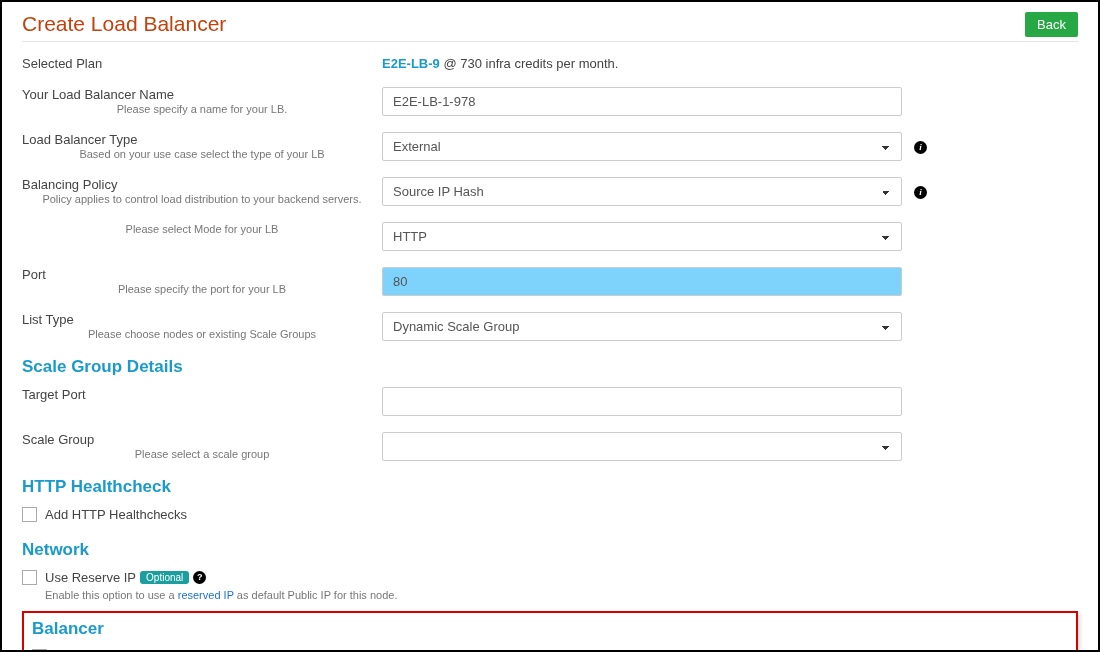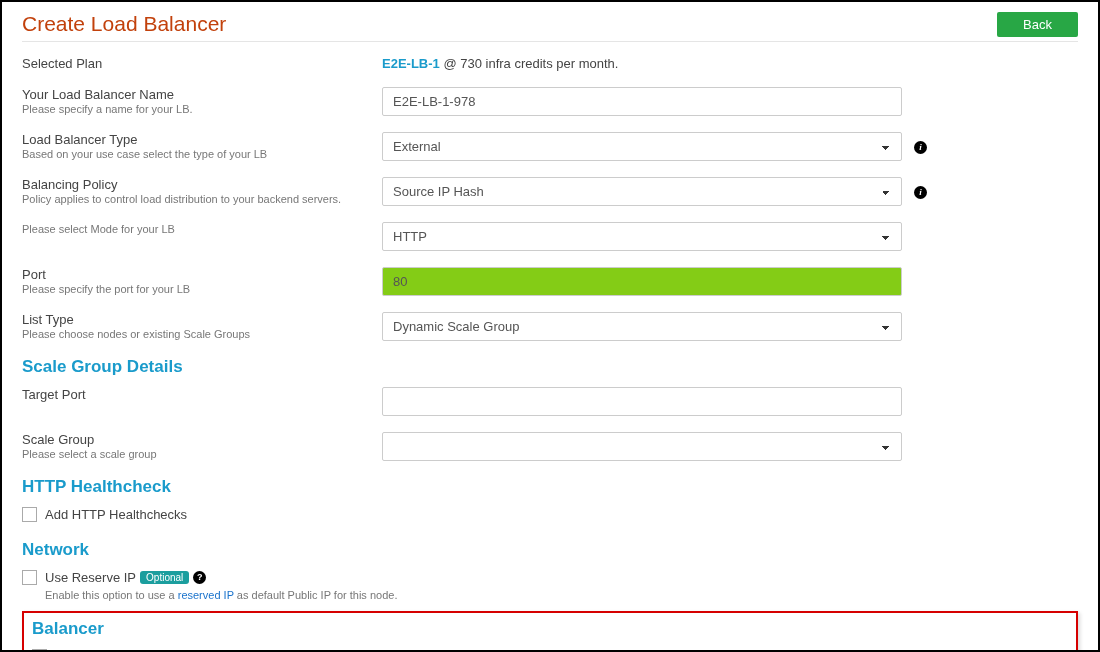--- a/index.html
+++ b/index.html
@@ -25,21 +25,21 @@
 }
 .page-title {
   color: #c2410c;
   font-size: 21px;
   font-weight: 400;
 }
 .back-btn {
   background: #28a745;
   color: #fff;
   border: none;
-  padding: 5px 26px;
+  padding: 5px 12px;
   font-size: 13px;
   cursor: pointer;
   border-radius: 2px;
 }
 .form-rows { }
 .form-row {
   display: flex;
   align-items: flex-start;
   margin-bottom: 16px;
 }
@@ -48,20 +48,21 @@
   flex-shrink: 0;
 }
 .label-col .label-main {
   color: #444;
   font-size: 13px;
 }
 .label-col .label-sub {
   color: #777;
   font-size: 11px;
   margin-top: 1px;
+  text-align: center;
 }
 .field-col {
   width: 520px;
   flex-shrink: 0;
 }
 .info-col {
   width: 30px;
   padding-left: 12px;
   padding-top: 6px;
 }
@@ -85,21 +86,21 @@
   width: 100%;
   padding: 6px 10px;
   border: 1px solid #ccc;
   border-radius: 2px;
   font-size: 13px;
   color: #555;
   background: #fff;
   font-family: inherit;
 }
 input[type="text"].text-input[readonly] {
-  background: #84cc16;
+  background: #7dd3fc;
   color: #555;
 }
 select.select-input {
   appearance: none;
   -webkit-appearance: none;
   background-image: linear-gradient(45deg, transparent 50%, #333 50%), linear-gradient(135deg, #333 50%, transparent 50%);
   background-position: calc(100% - 15px) 13px, calc(100% - 11px) 13px;
   background-size: 4px 4px, 4px 4px;
   background-repeat: no-repeat;
   padding-right: 28px;
@@ -176,21 +177,21 @@
     <button class="back-btn">Back</button>
   </div>
 
   <div class="form-rows">
 
     <div class="form-row">
       <div class="label-col">
         <div class="label-main">Selected Plan</div>
       </div>
       <div class="field-col plan-text">
-        <span class="plan-name">E2E-LB-1</span><span> @ 730 infra credits per month.</span>
+        <span class="plan-name">E2E-LB-9</span><span> @ 730 infra credits per month.</span>
       </div>
       <div class="info-col"></div>
     </div>
 
     <div class="form-row">
       <div class="label-col">
         <div class="label-main">Your Load Balancer Name</div>
         <div class="label-sub">Please specify a name for your LB.</div>
       </div>
       <div class="field-col">

